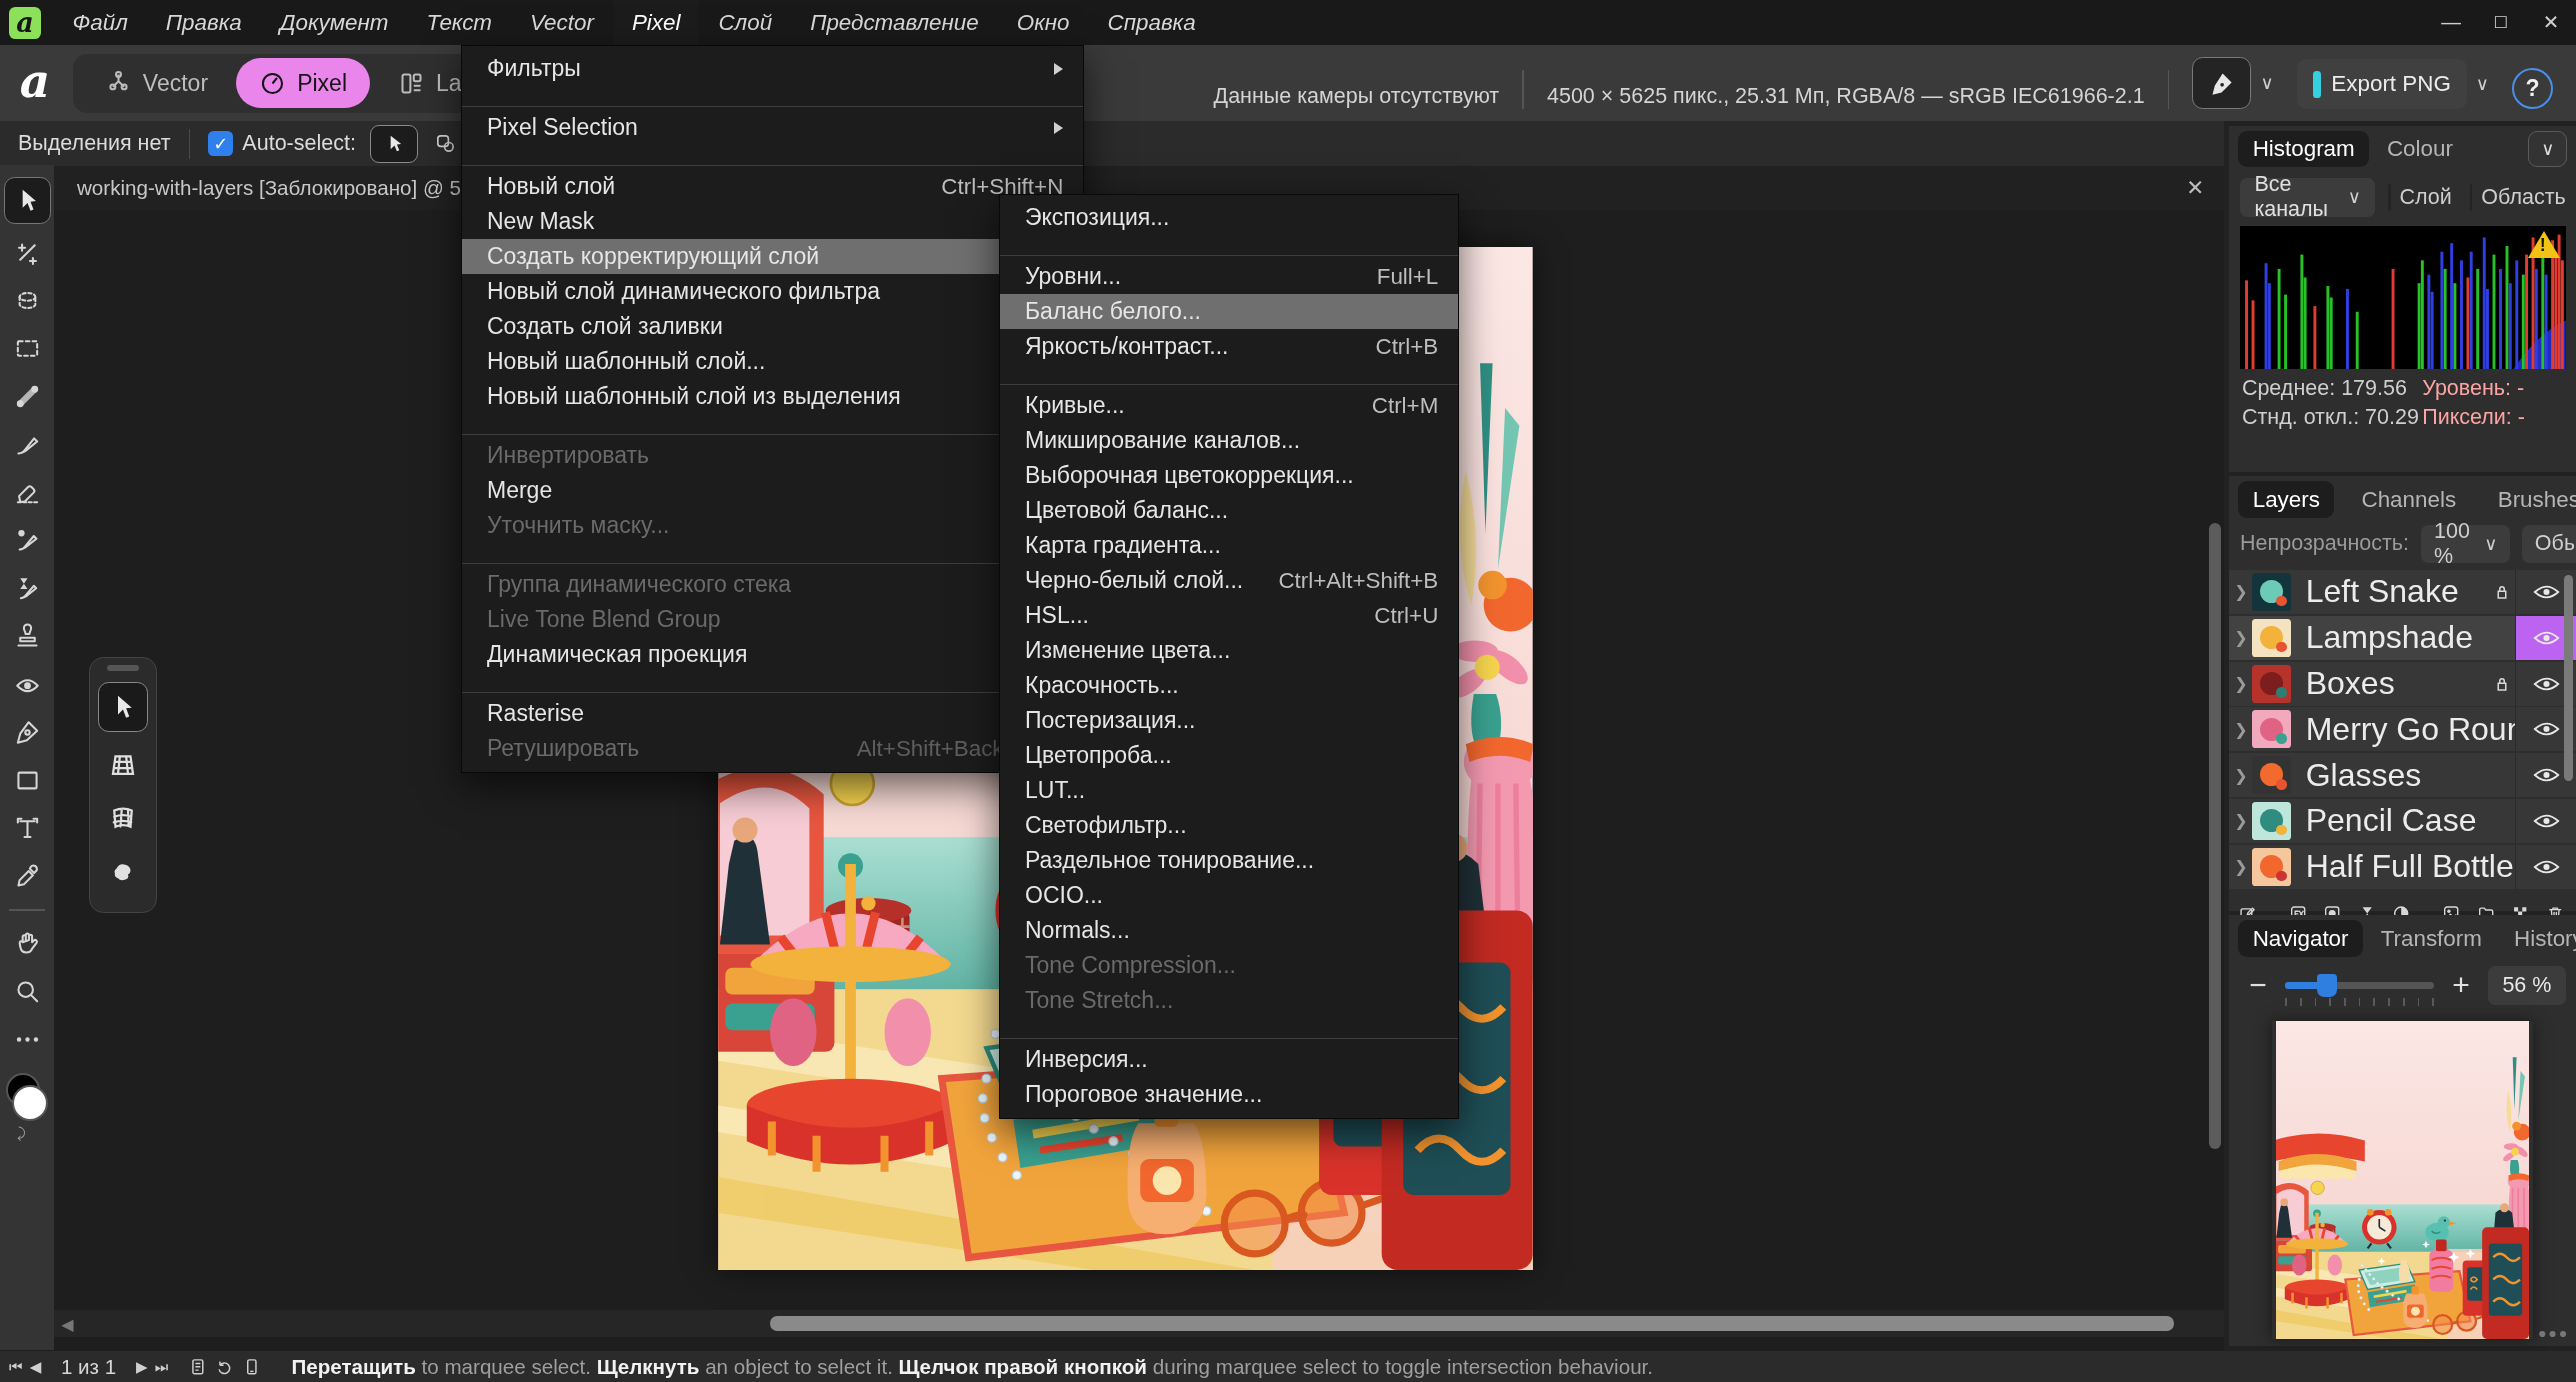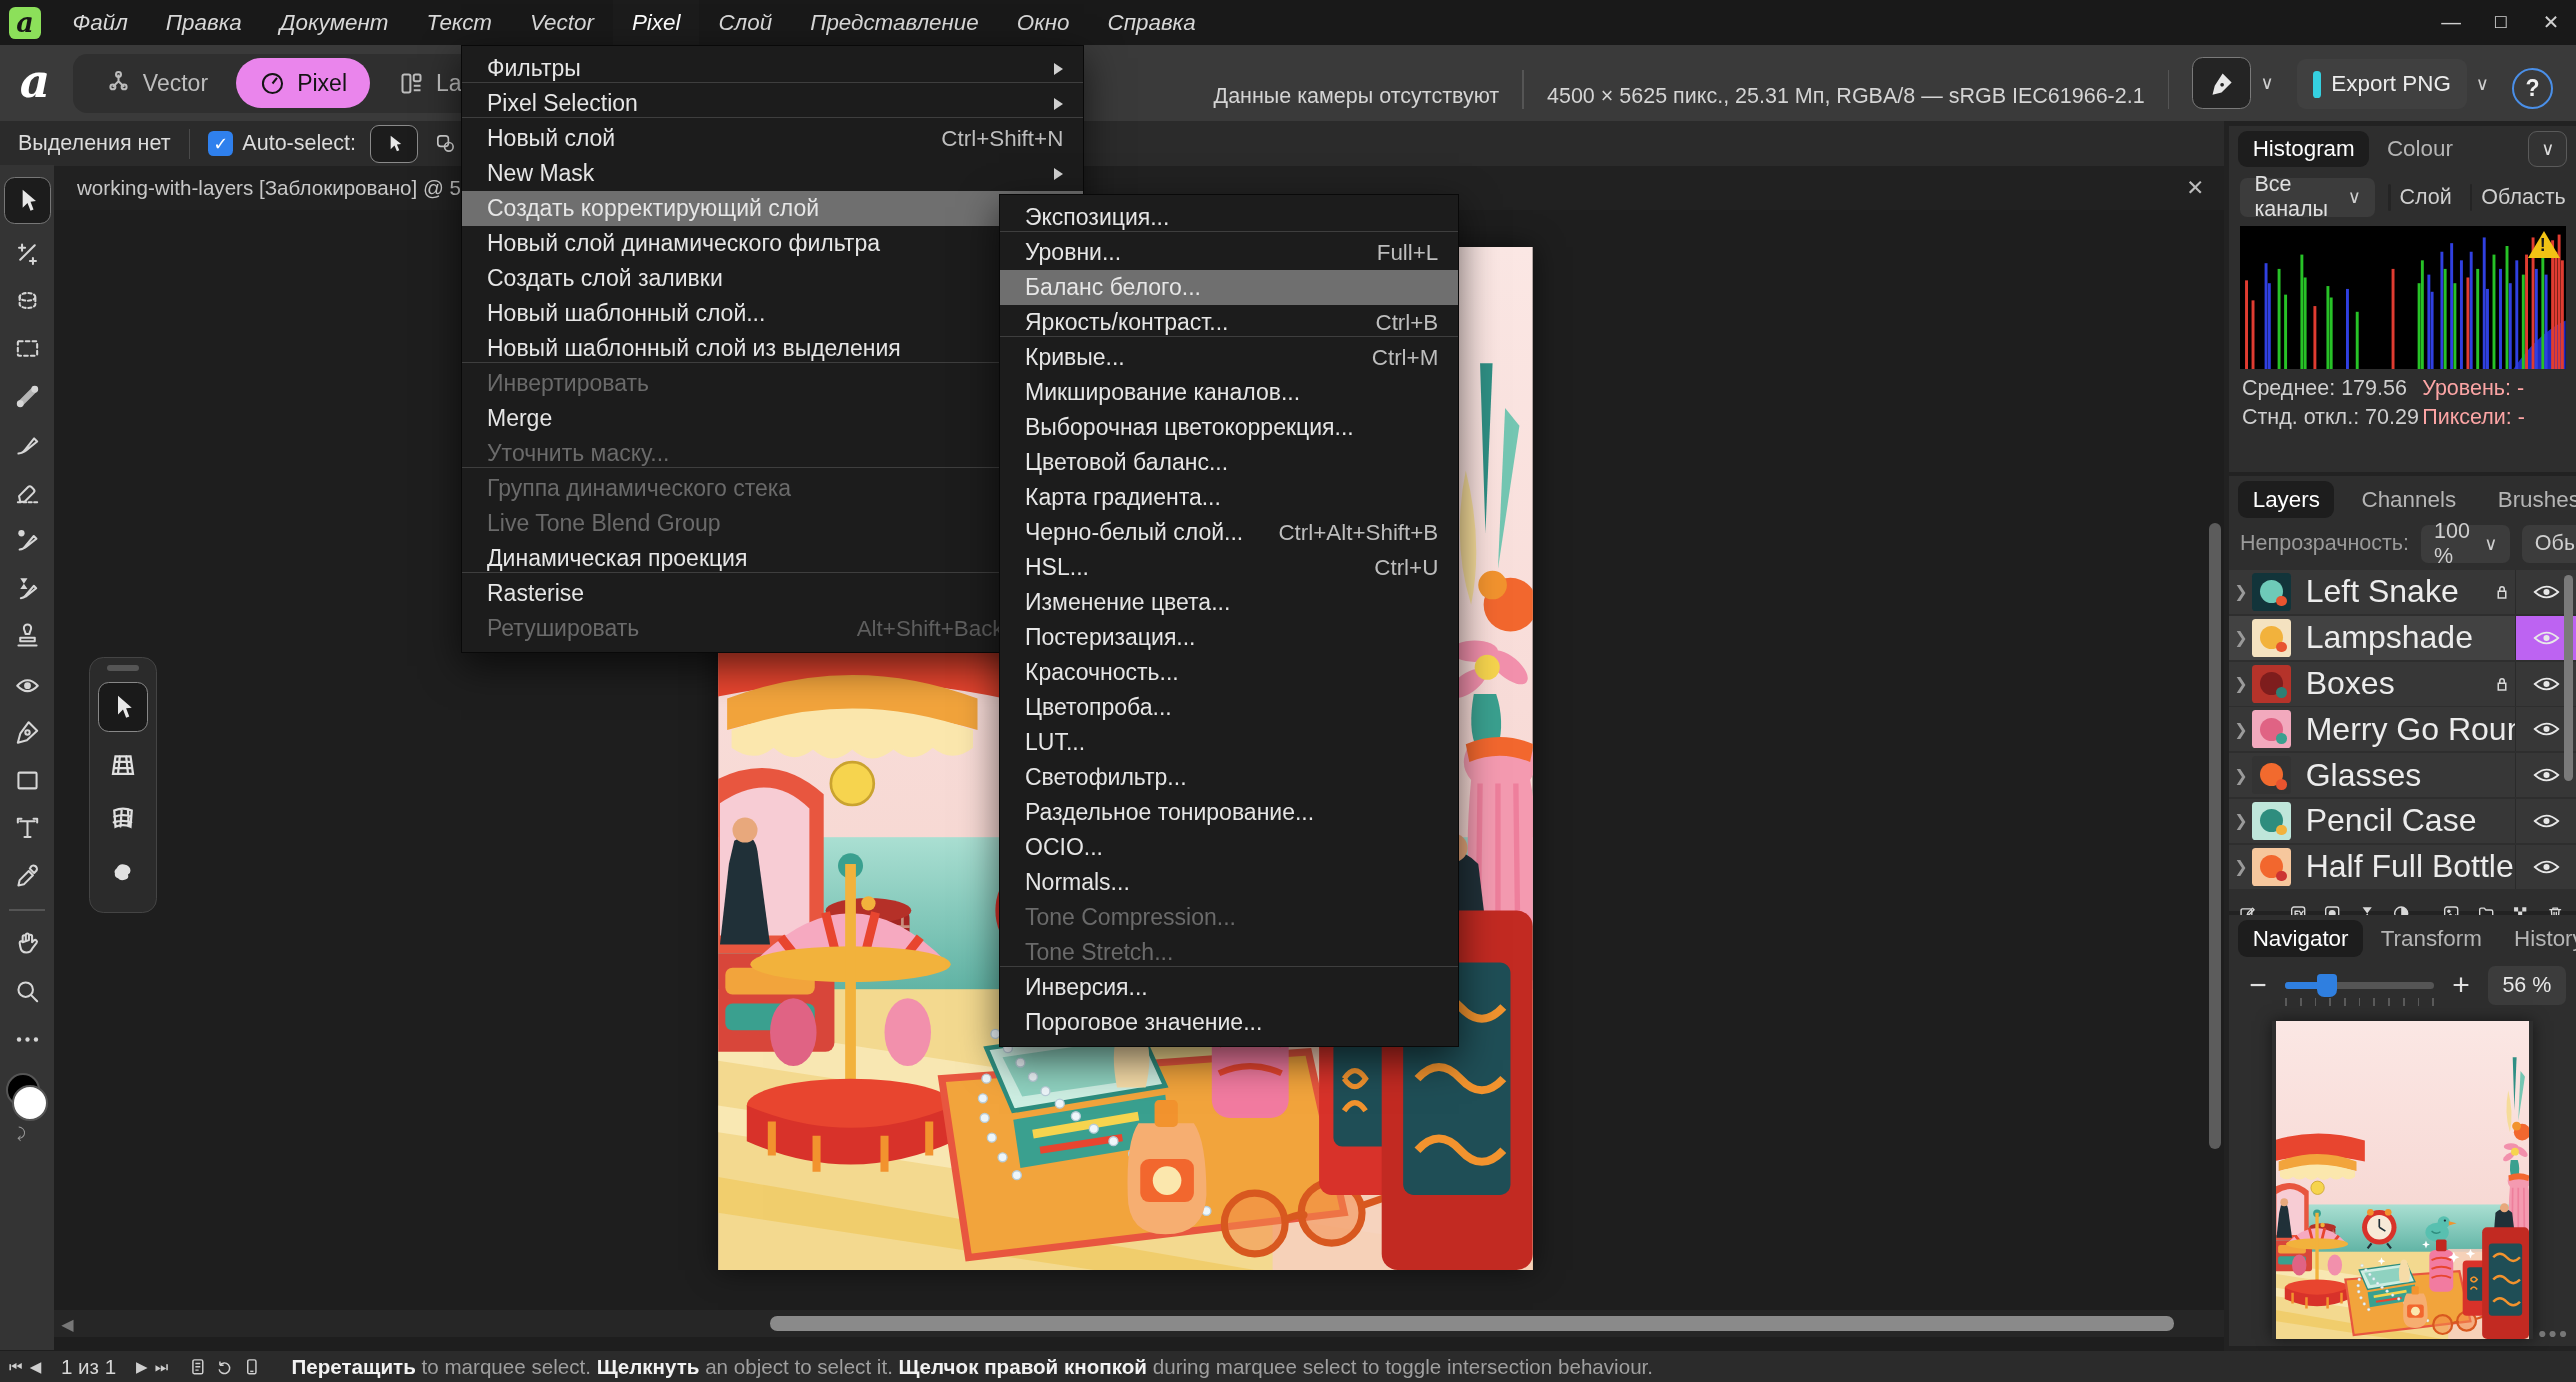--- a/index.html
+++ b/index.html
@@ -76,21 +76,21 @@
   .menu{background:#1c1c1c;border:0.9px solid #090909;box-shadow:0 12.5px 36px rgba(0,0,0,.6);z-index:30;padding:5.4px 0;}
   #mainmenu{left:461px;top:45px;width:623px;}
   #submenu{left:999px;top:194px;width:460px;}
   .mi{height:35px;display:flex;align-items:center;padding:0 19.7px 0 25px;font-size:23px;color:#e6e6e6;}
   .mi .mi-label{flex:1;white-space:nowrap;overflow:hidden;}
   .mi .mi-short{margin-left:32px;color:#bdbdbd;font-size:22.4px;}
   .mi .arrow{width:0;height:0;border-left:9px solid #cfcfcf;border-top:6.3px solid transparent;border-bottom:6.3px solid transparent;margin-left:16px;}
   .mi.highlighted{background:#6f6f6f;}
   .mi.disabled{color:#6a6a6a;}
   .mi.disabled .mi-short{color:#5e5e5e;}
-  .mi.sep-before{position:relative;margin-top:0;}
+  .mi.sep-before{position:relative;margin-top:24px;}
   .mi.sep-before::before{content:"";position:absolute;left:0;right:0;top:-4.5px;height:0.9px;background:#3e3e3e;}
 
   
   #rightcol{left:2224px;top:121px;width:352px;height:1230px;background:#222;z-index:3;}
   .panel{position:absolute;left:5.4px;width:347px;background:#2e2e2e;}
   .ptabs{display:flex;align-items:center;height:47px;padding:0 9px;gap:3.6px;}
   .ptab{padding:5.4px 14.3px;border-radius:9px;color:#b5b5b5;font-size:22.4px;white-space:nowrap;}
   .ptab.selected{background:#1d1d1d;color:#fff;}
   .pchev{margin-left:auto;width:39px;height:36px;border:1.8px solid #5a5a5a;border-radius:9px;display:flex;align-items:center;justify-content:center;color:#ddd;font-size:18px;background:#333;}
 
@@ -781,27 +781,27 @@
 
     </div>
 
     <div class="mi">
       <span class="mi-label">Изменение цвета...</span>
       <span class="mi-short"></span>
 
     </div>
 
     <div class="mi">
+      <span class="mi-label">Красочность...</span>
+      <span class="mi-short"></span>
+
+    </div>
+
+    <div class="mi">
       <span class="mi-label">Постеризация...</span>
-      <span class="mi-short"></span>
-
-    </div>
-
-    <div class="mi">
-      <span class="mi-label">Красочность...</span>
       <span class="mi-short"></span>
 
     </div>
 
     <div class="mi">
       <span class="mi-label">Цветопроба...</span>
       <span class="mi-short"></span>
 
     </div>
 

